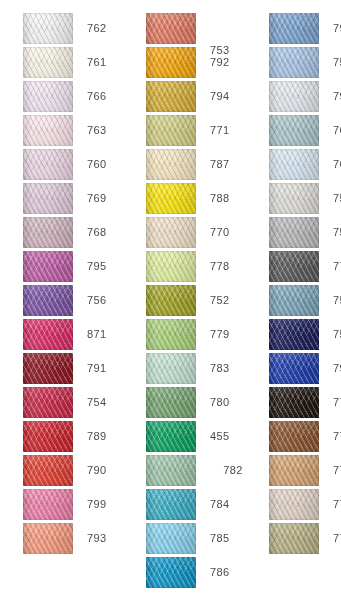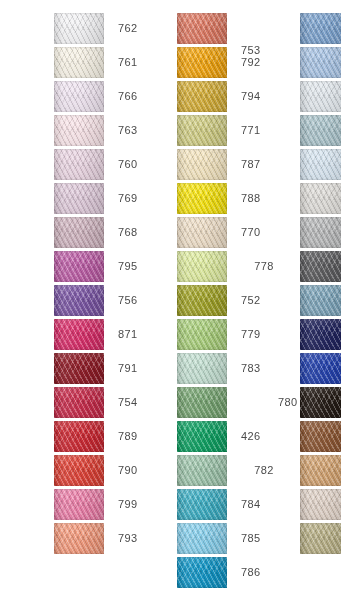--- a/index.html
+++ b/index.html
@@ -27,21 +27,21 @@
     padding-top: 13px;
   }
 
   .col {
     position: relative;
     width: 110px;
     flex: 0 0 110px;
     display: flex;
     flex-direction: column;
   }
-  .col-1 { padding-left: 23px; margin-left: 31px; }
+  .col-1 { padding-left: 23px; }
   .col-2 { padding-left: 13px; }
   .col-3 { padding-left: 13px; }
 
   .row {
     display: flex;
     flex-direction: row;
     align-items: center;
     height: 31px;
     margin-bottom: 3px;
   }
@@ -337,21 +337,21 @@
         </div>
         <div class="code" style="color: rgb(74, 74, 74);">770</div>
       </div>
       <div class="row">
         <div class="swatch" title="778" style="background-color: rgb(221, 234, 159);">
           <div class="strands"></div>
           <div class="strands2"></div>
           <div class="shade"></div>
           <div class="edge"></div>
         </div>
-        <div class="code" style="color: rgb(74, 74, 74); text-align: center;">778</div>
+        <div class="code" style="color: rgb(74, 74, 74);">778</div>
       </div>
       <div class="row">
         <div class="swatch" title="752" style="background-color: rgb(160, 162, 41);">
           <div class="strands"></div>
           <div class="strands2"></div>
           <div class="shade"></div>
           <div class="edge"></div>
         </div>
         <div class="code" style="color: rgb(74, 74, 74);">752</div>
       </div>
@@ -373,30 +373,30 @@
         </div>
         <div class="code" style="color: rgb(74, 74, 74);">783</div>
       </div>
       <div class="row">
         <div class="swatch" title="780" style="background-color: rgb(119, 164, 114);">
           <div class="strands"></div>
           <div class="strands2"></div>
           <div class="shade"></div>
           <div class="edge"></div>
         </div>
-        <div class="code" style="color: rgb(74, 74, 74); margin-left: 37px;">780</div>
+        <div class="code" style="color: rgb(74, 74, 74);">780</div>
       </div>
       <div class="row">
         <div class="swatch" title="781" style="background-color: rgb(16, 161, 99);">
           <div class="strands"></div>
           <div class="strands2"></div>
           <div class="shade"></div>
           <div class="edge"></div>
         </div>
-        <div class="code" style="color: rgb(74, 74, 74);">426</div>
+        <div class="code" style="color: rgb(74, 74, 74);">455</div>
       </div>
       <div class="row">
         <div class="swatch" title="782" style="background-color: rgb(158, 196, 171);">
           <div class="strands"></div>
           <div class="strands2"></div>
           <div class="shade"></div>
           <div class="edge"></div>
         </div>
         <div class="code" style="color: rgb(74, 74, 74); text-align: center;">782</div>
       </div>

